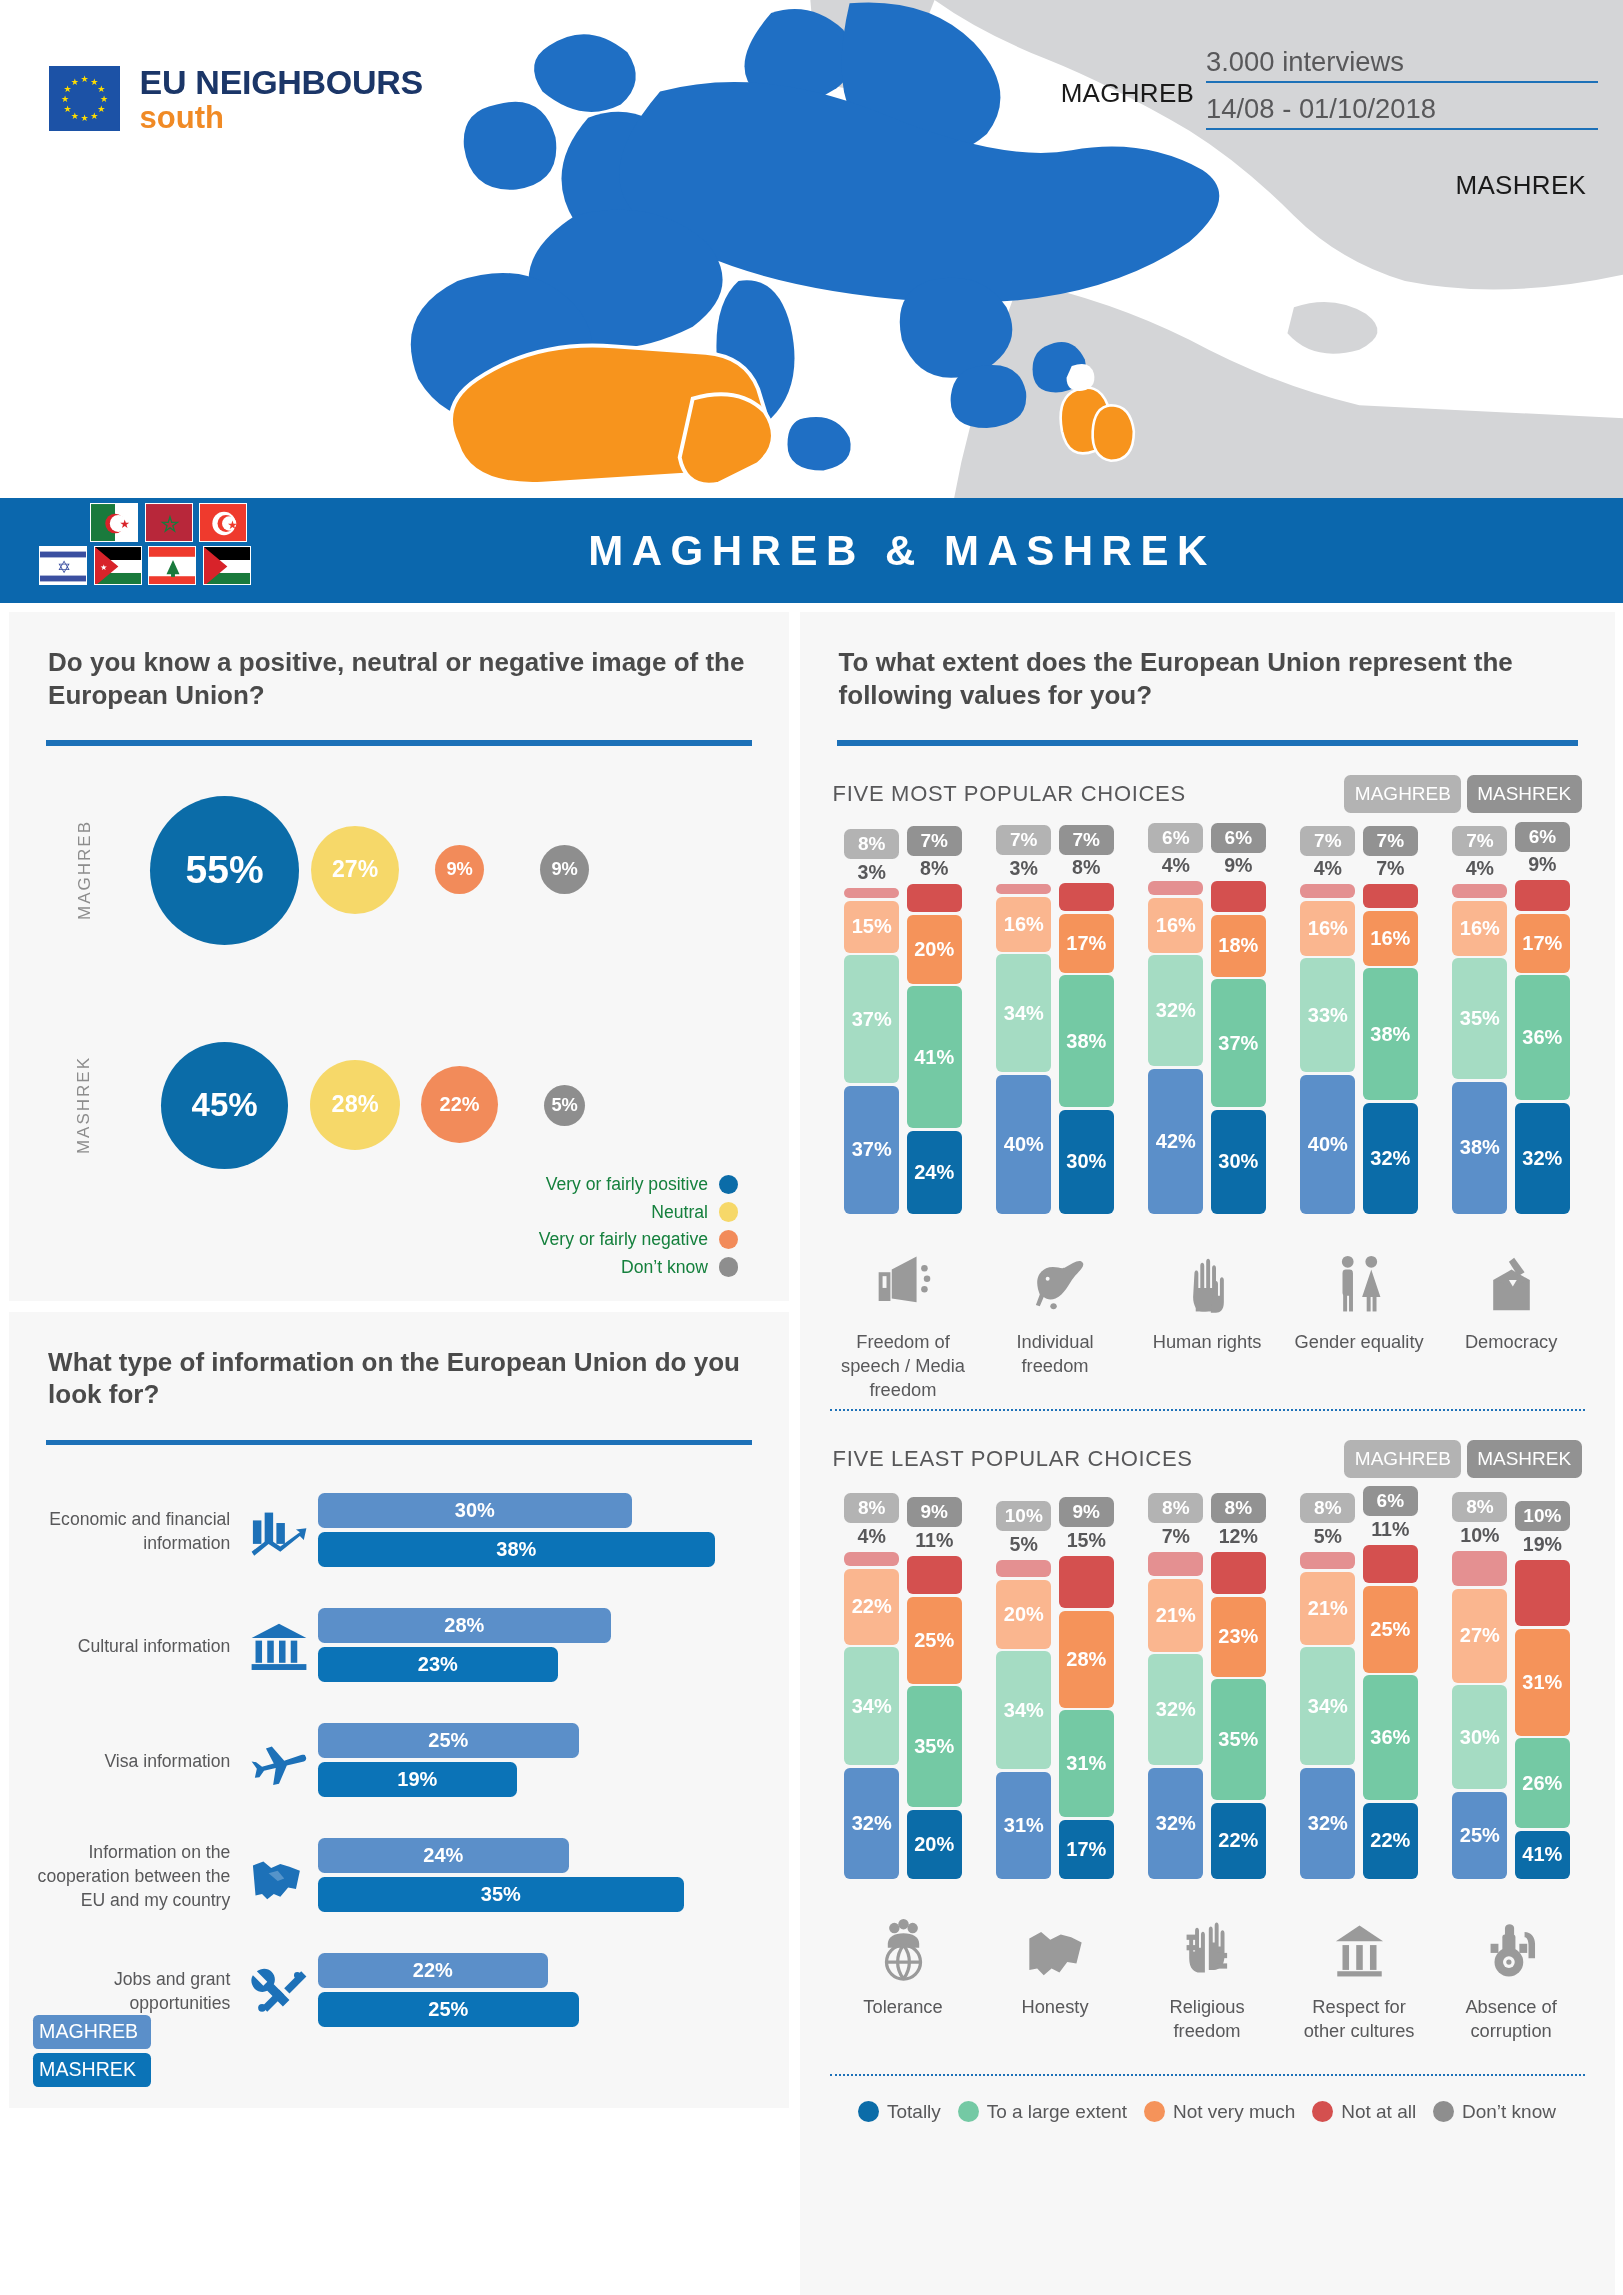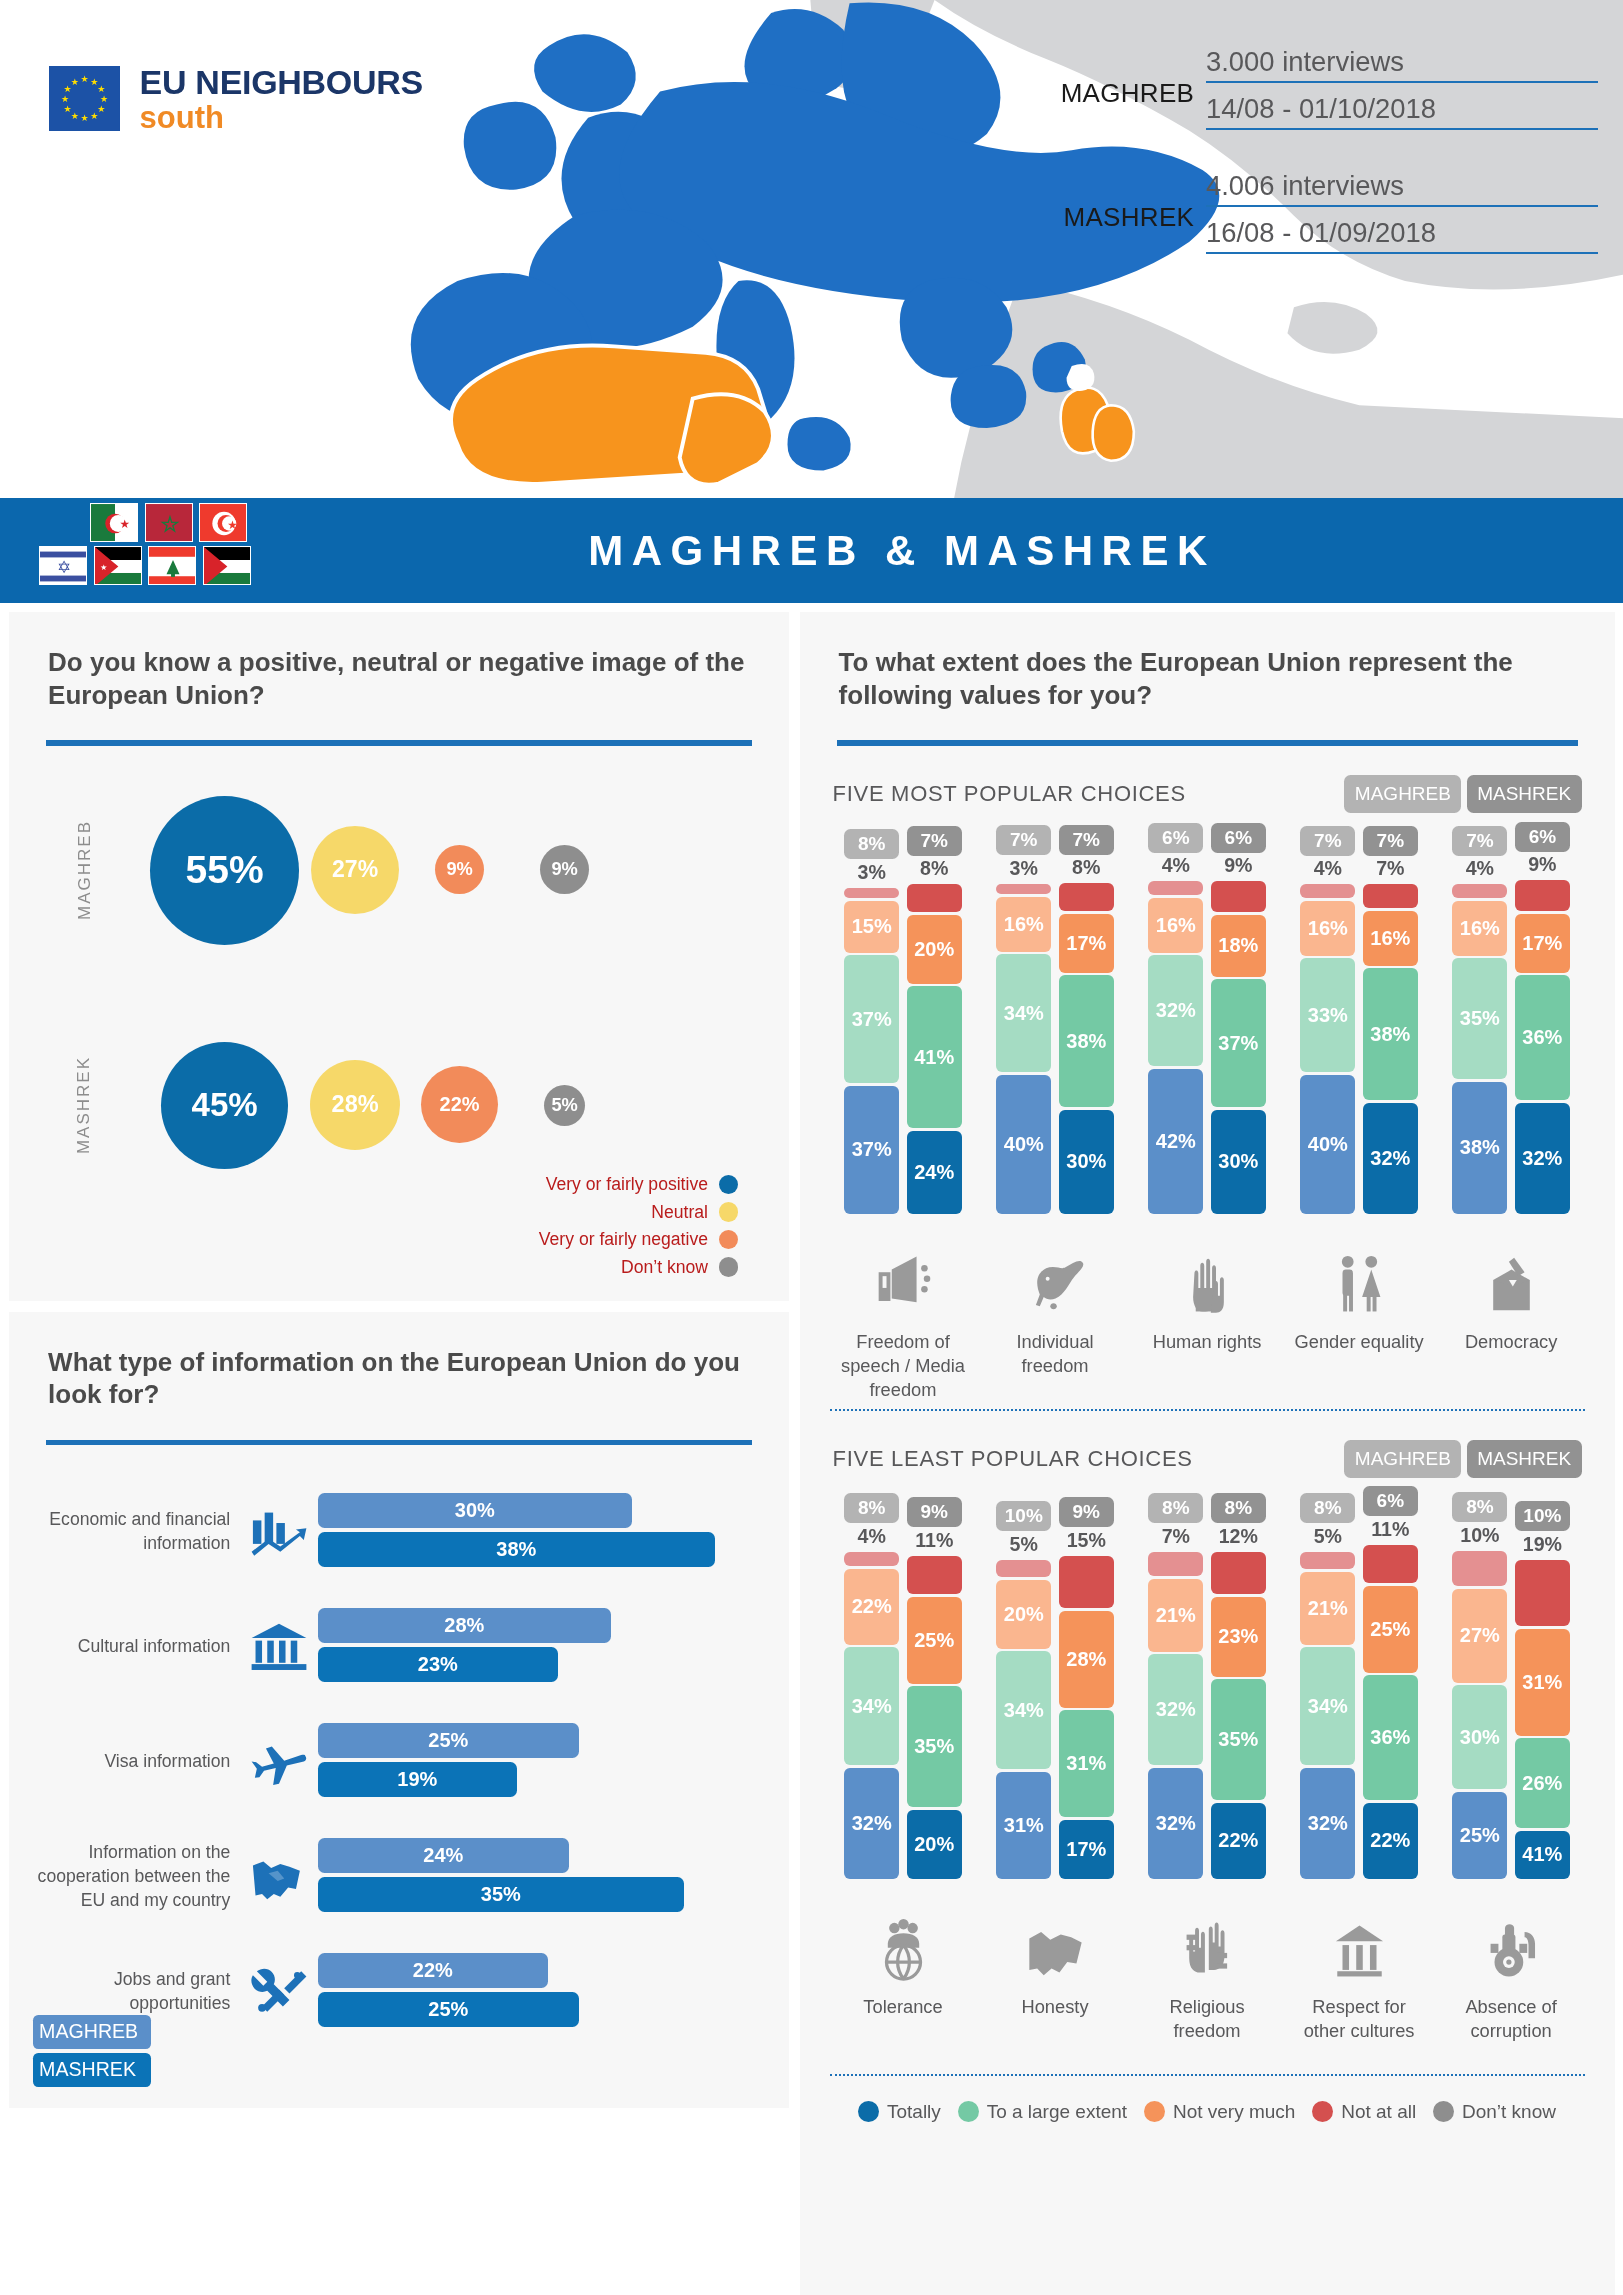--- a/index.html
+++ b/index.html
@@ -57,21 +57,21 @@
     position:absolute; left:26px; top:50%; transform:translateY(-50%) rotate(-90deg);
     font-size:17px; letter-spacing:2px; color:#8d8d8d; white-space:nowrap;
   }
   .bubble {
     position:absolute; border-radius:50%;
     display:flex; align-items:center; justify-content:center;
     color:#ffffff; font-weight:bold;
   }
   .legend-right { position:absolute; right:51px; bottom:17px; }
   .leg-item { display:flex; align-items:center; justify-content:flex-end; gap:10.5px; margin-bottom:6.5px; }
-  .leg-item span.t { font-size:17.6px; color:#b91c1c; }
+  .leg-item span.t { font-size:17.6px; color:#15803d; }
   .leg-dot { width:19.6px; height:19.6px; border-radius:50%; display:inline-block; }
 
   
   .bars-panel { height:796px; position:relative; }
   .bars-list { margin-top:29px; }
   .bar-row { display:flex; align-items:center; height:115px; padding-left:15.7px; }
   .bar-label { width:216px; text-align:right; font-size:17.6px; color:#58585a; line-height:1.35; padding-right:10.5px; }
   .bar-icon { width:77px; display:flex; align-items:center; justify-content:center; color:#1d71b8; }
   .bar-pair { flex:1; position:relative; }
   .bar { height:35px; border-radius:6.5px; position:relative; display:flex; align-items:center; justify-content:center;
@@ -191,24 +191,20 @@
     <div class="meta">
       <div class="meta-row">
         <div class="meta-label">MAGHREB</div>
         <div class="meta-lines">
           <div class="meta-line">3.000 interviews</div>
           <div class="meta-line">14/08 - 01/10/2018</div>
         </div>
       </div>
       <div class="meta-row" style="margin-top:30px;">
         <div class="meta-label">MASHREK</div>
-        <div class="meta-lines">
-          <div class="meta-line">4.006 interviews</div>
-          <div class="meta-line">16/08 - 01/09/2018</div>
-        </div>
       </div>
     </div>
   </div>
 
   <div class="band">
     <div class="flags">
       <div class="flagrow r1">
         <div class="flag">
           <svg width="48" height="39" viewBox="0 0 74 60">
               <rect width="37" height="60" fill="#1a7a3c"></rect>

